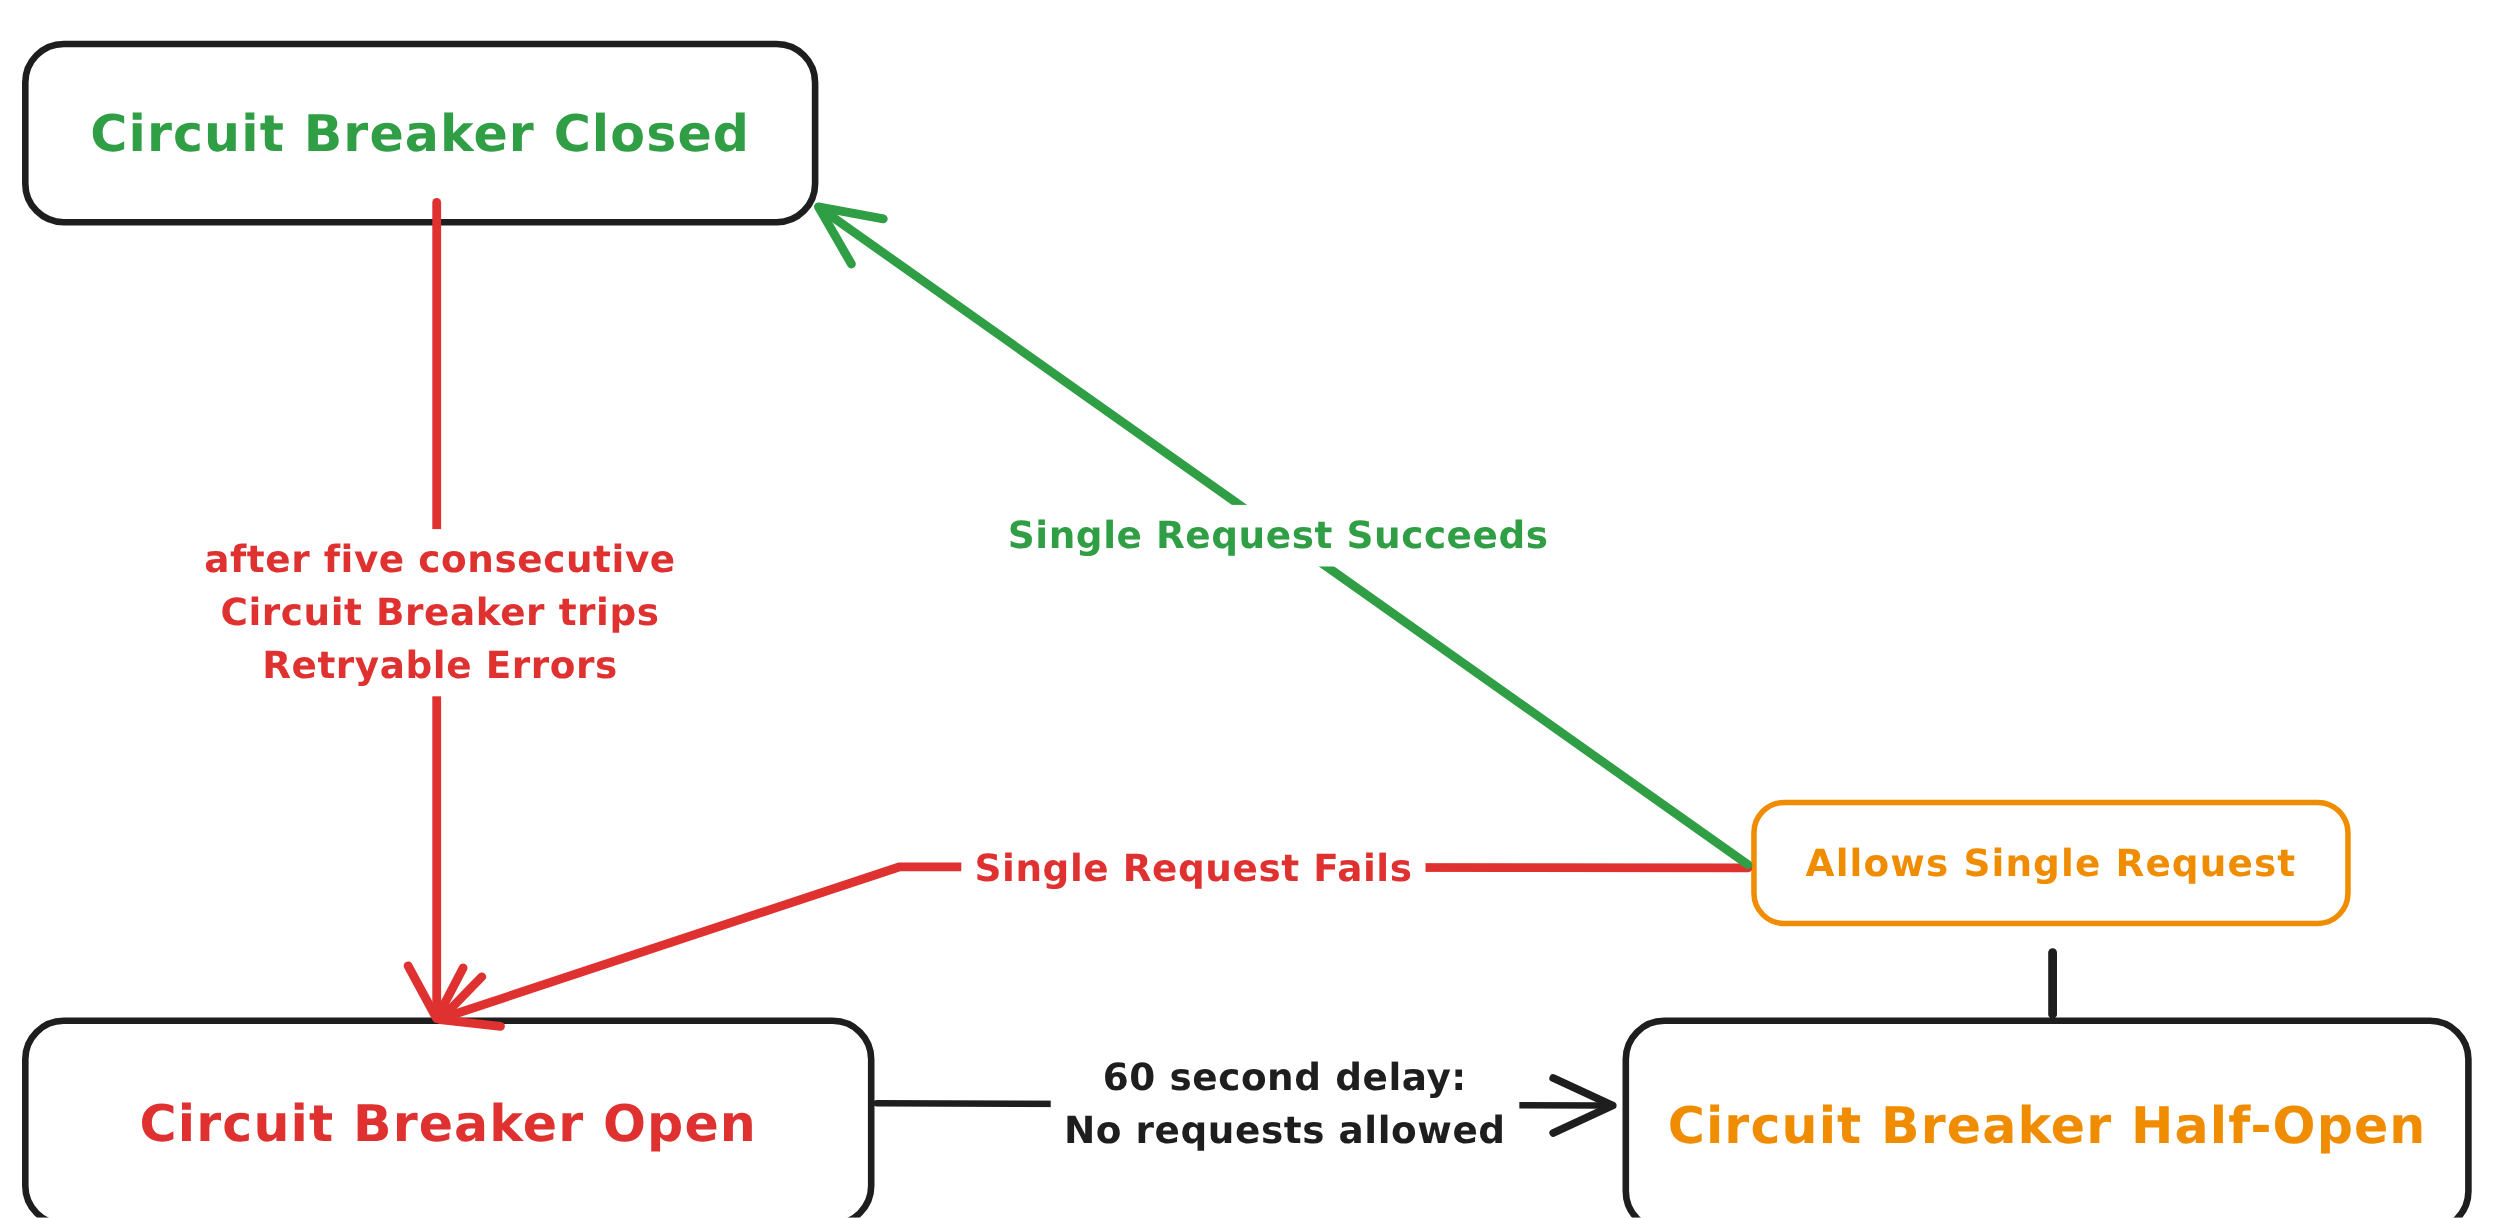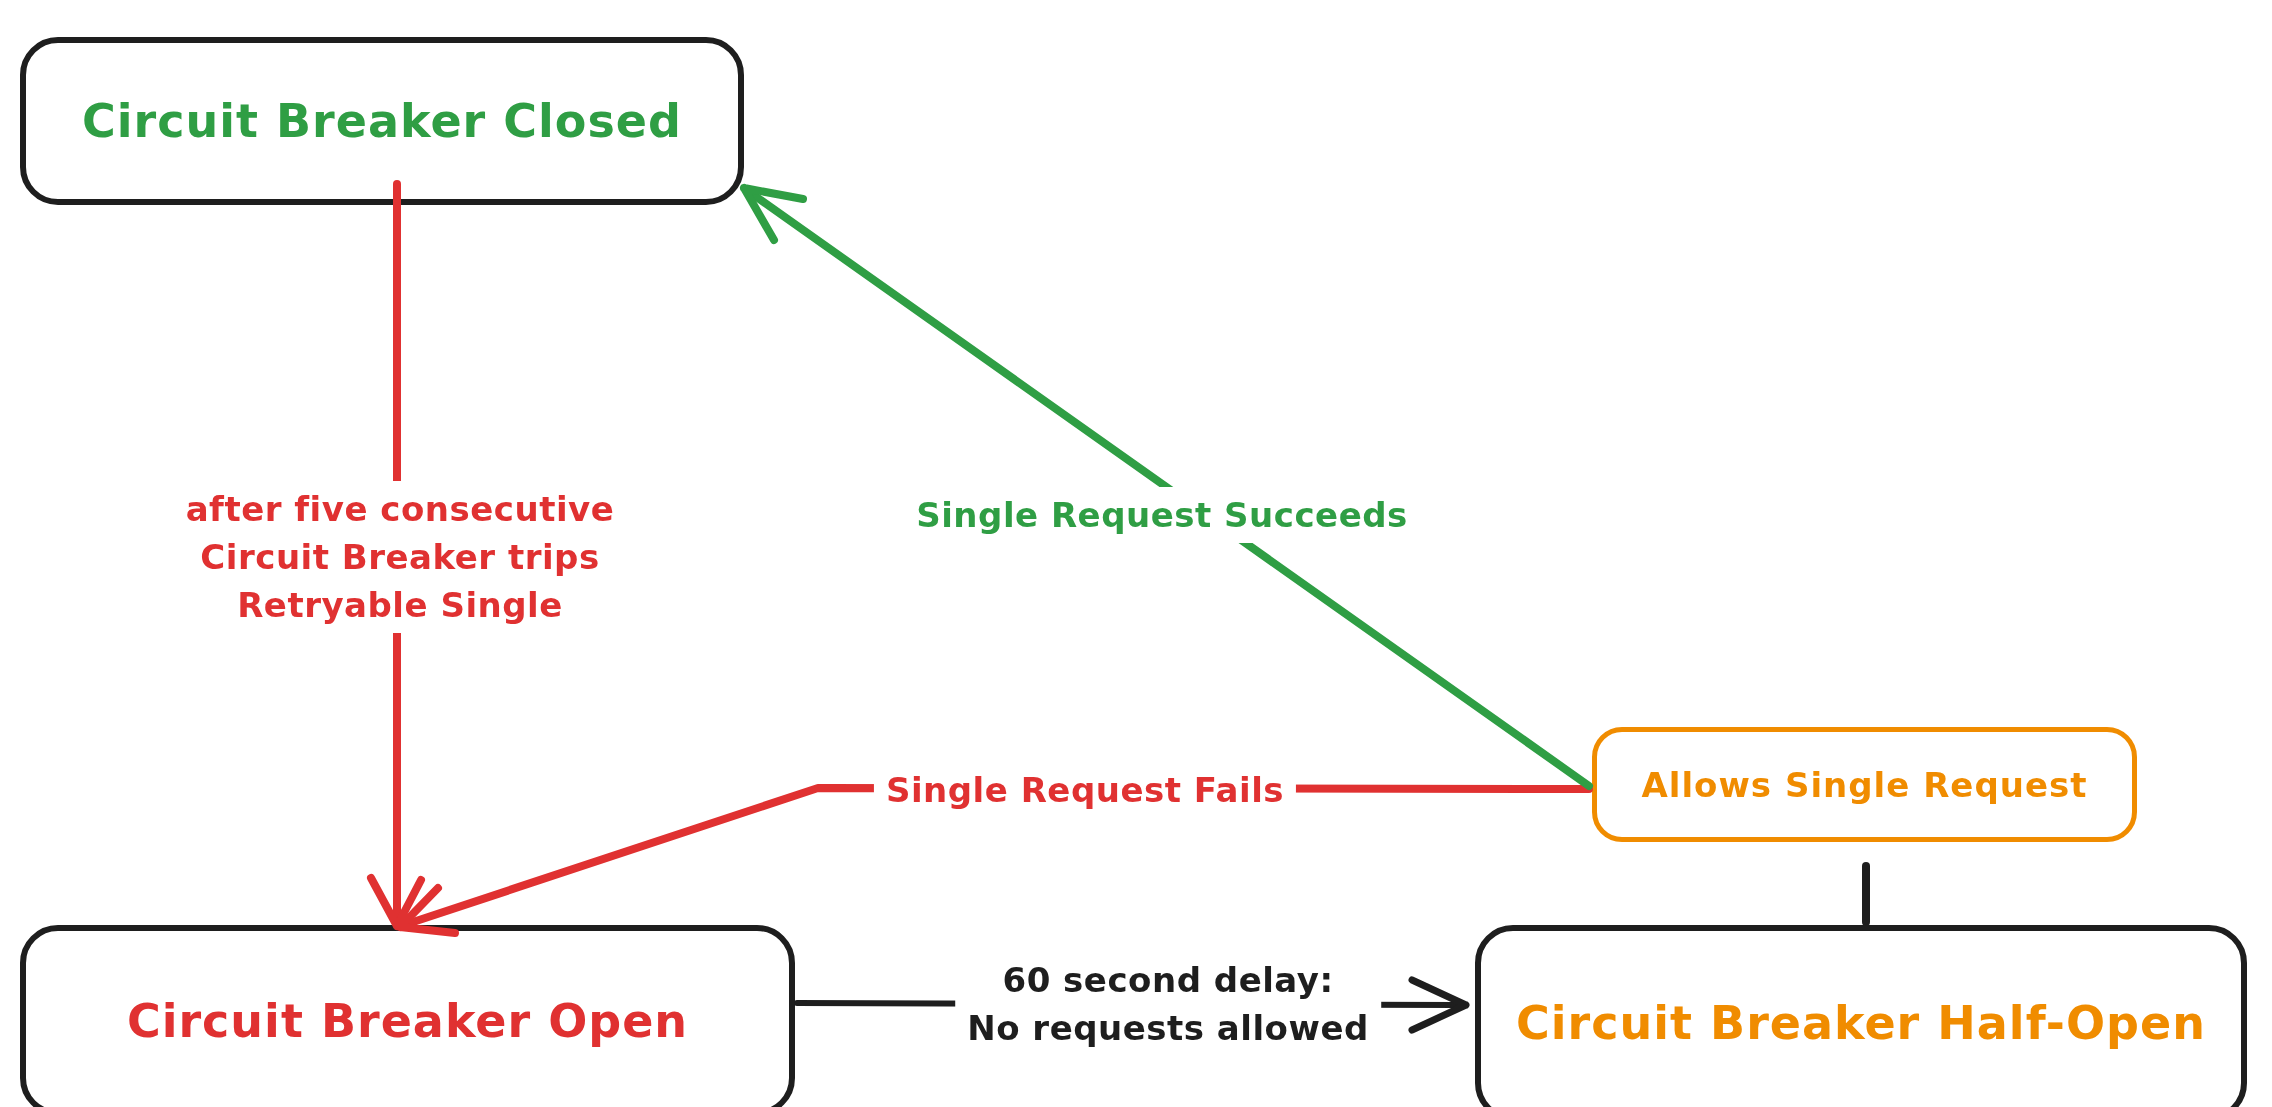--- a/index.html
+++ b/index.html
@@ -70,21 +70,21 @@
     padding: 4px 12px;
     font-size: 34px;
     font-weight: bold;
     letter-spacing: 0.5px;
     text-align: center;
     line-height: 48px;
     white-space: nowrap;
     z-index: 3;
   }
   .edge-label.trips    { left: 400px;  top: 557px; }
-  .edge-label.succeeds { left: 1162px; top: 487px; margin-top: 28px; }
+  .edge-label.succeeds { left: 1162px; top: 487px; }
   .edge-label.fails    { left: 1085px; top: 790px; }
   .edge-label.delay    { left: 1168px; top: 1004px; }
 </style>
 </head>
 <body>
 
 <div class="canvas">
 
   <div class="state closed">
     <span class="title green-text">Circuit Breaker Closed</span>
@@ -125,21 +125,21 @@
     </g>
 
     <g>
       <path d="M1866 866 L1866 922" stroke-width="8" stroke="#1e1e1e"></path>
     </g>
   </svg>
 
   <div class="edge-label trips red-text">
     <div>after five consecutive</div>
     <div>Circuit Breaker trips</div>
-    <div>Retryable Single</div>
+    <div>Retryable Errors</div>
   </div>
 
   <div class="edge-label succeeds green-text">Single Request Succeeds</div>
 
   <div class="edge-label fails red-text">Single Request Fails</div>
 
   <div class="edge-label delay ink-text">
     <div>60 second delay:</div>
     <div>No requests allowed</div>
   </div>

